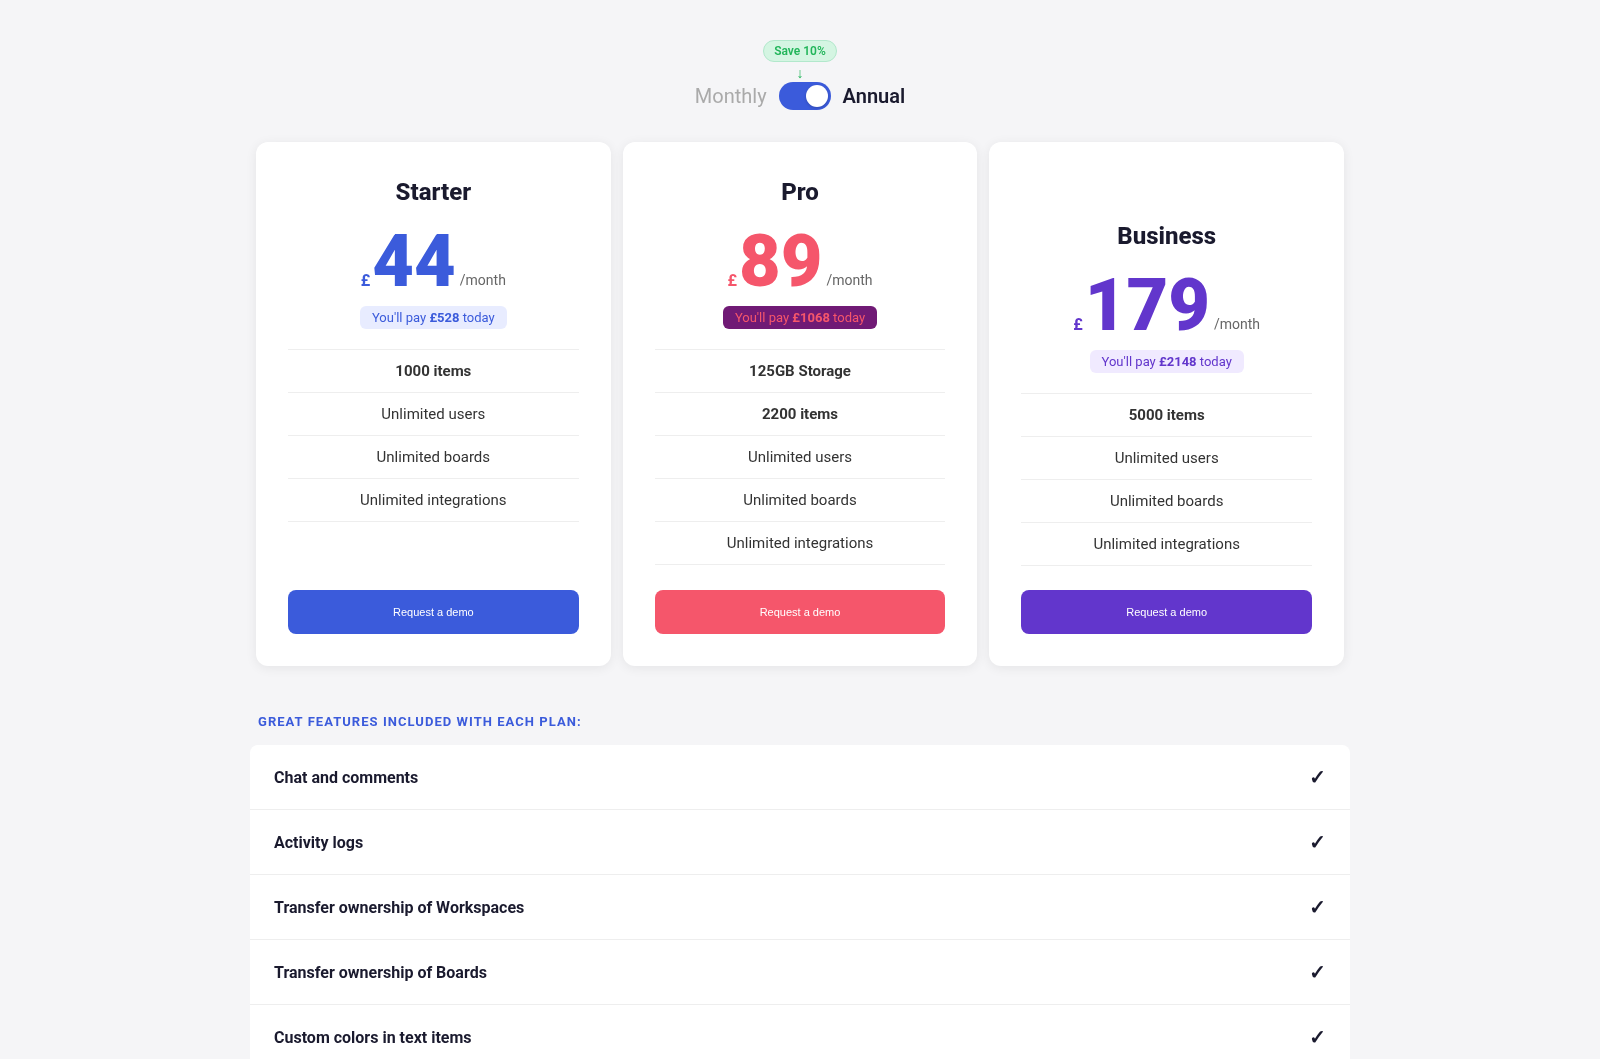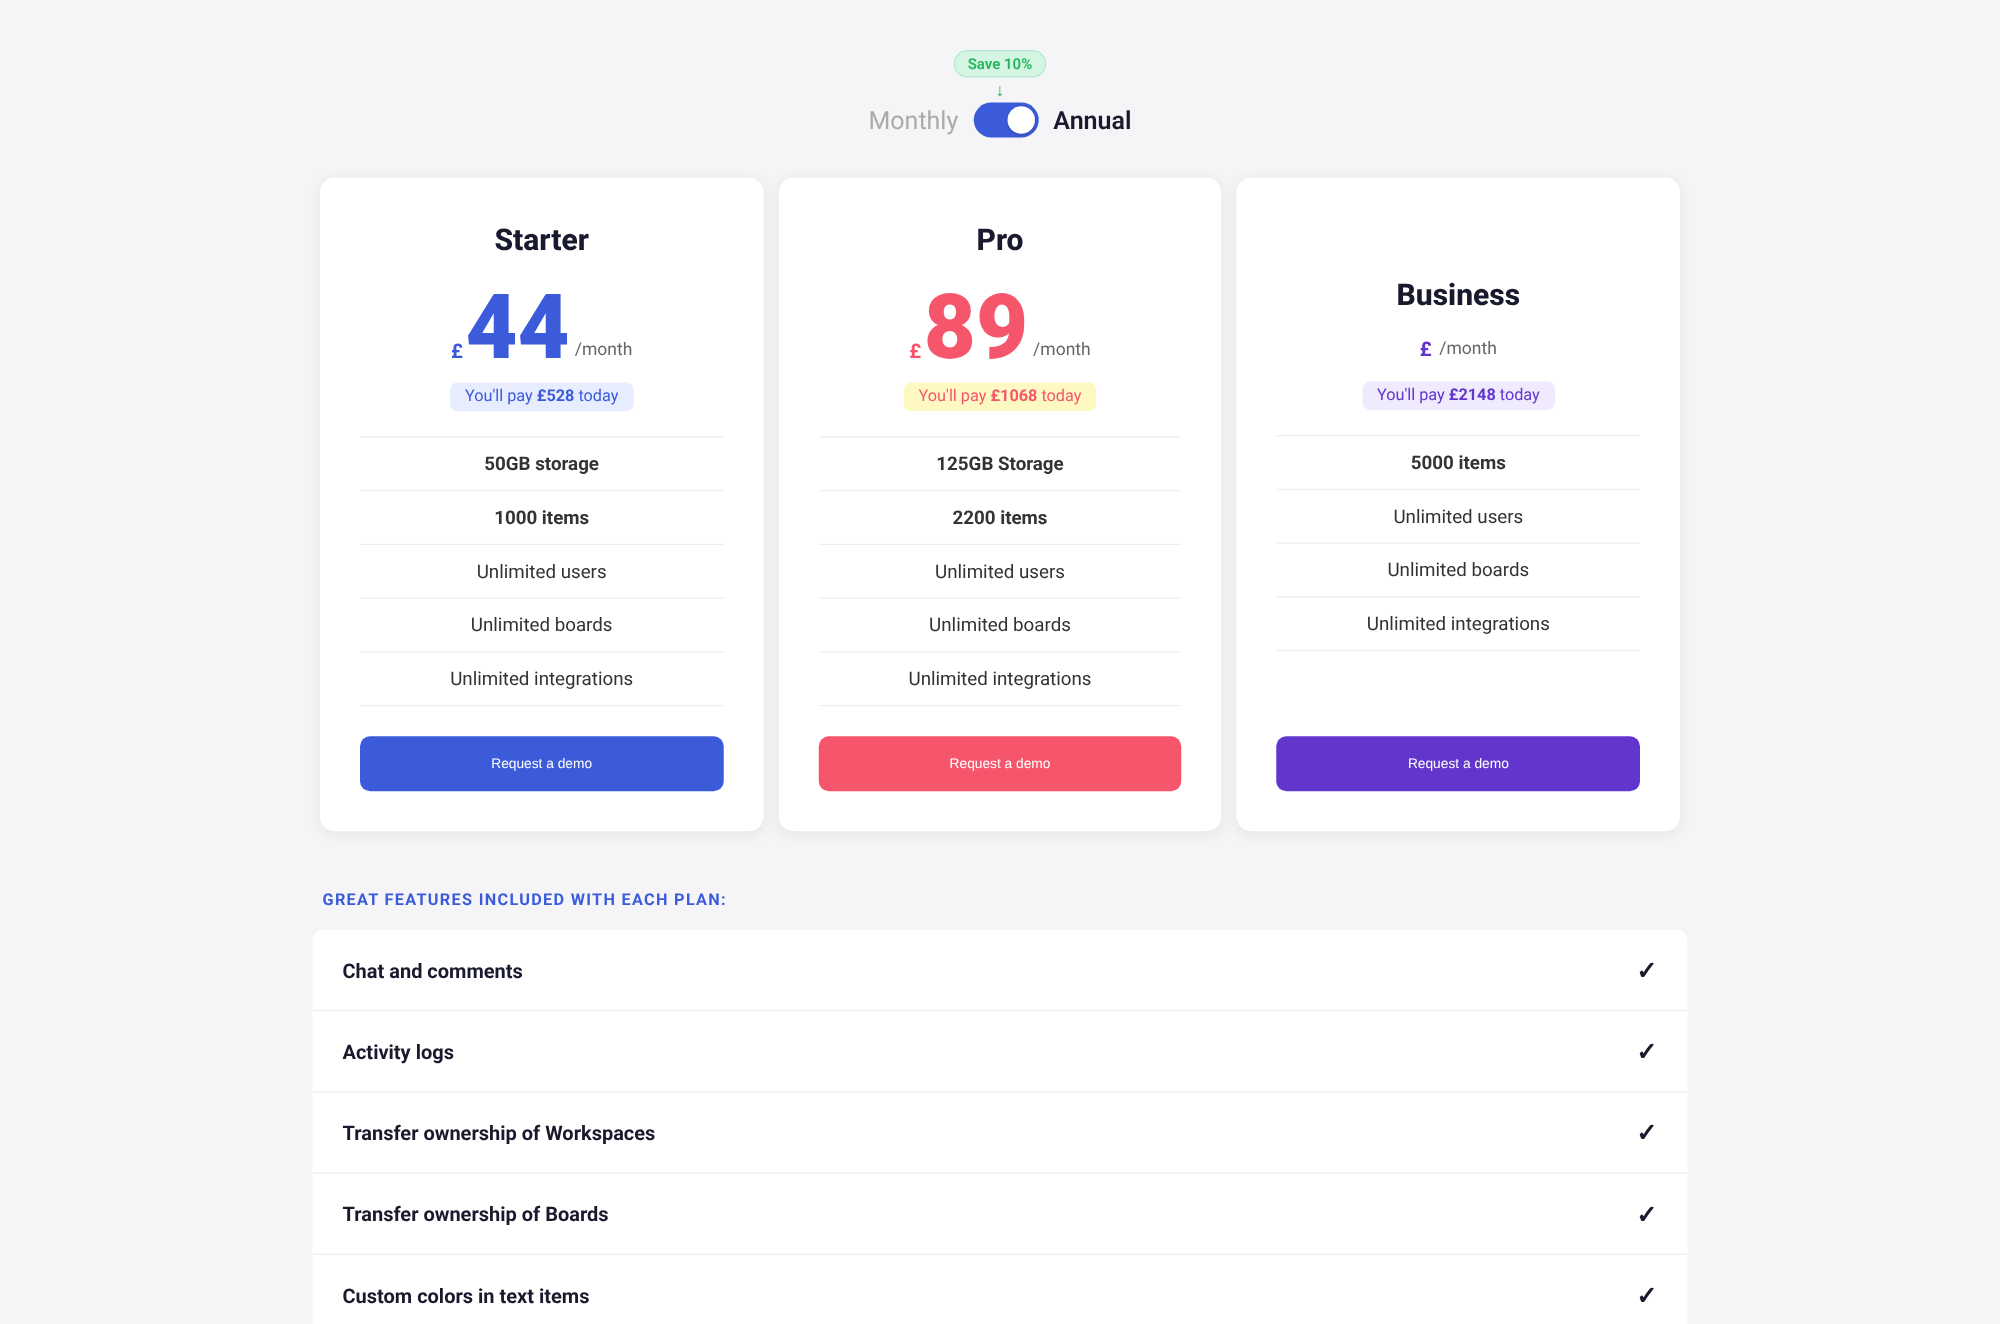--- a/index.html
+++ b/index.html
@@ -133,21 +133,21 @@
     .business .price-currency,
     .business .price-amount { color: #6236cc; }
 
     .pay-badge {
       padding: 4px 12px;
       border-radius: 6px;
       font-size: 13px;
       margin-bottom: 20px;
     }
     .starter .pay-badge { background: #e8ecff; color: #3b5bdb; }
-    .pro .pay-badge { background: #fef9c3; color: #f5566b; }
+    .pro .pay-badge { background: #701a75; color: #f5566b; }
     .business .pay-badge { background: #f0eaff; color: #6236cc; }
 
     .pay-badge strong { font-weight: 700; }
 
     .plan-features {
       width: 100%;
       border-top: 1px solid #eee;
       margin-bottom: 24px;
     }
     .feature-row {
@@ -234,21 +234,20 @@
     <div class="plan-name starter">Starter</div>
     <div class="plan-price-row">
       <span class="price-currency">£</span>
       <span class="price-amount">44</span>
       <span class="price-per">/month</span>
     </div>
     <div class="pay-badge">
       You'll pay <strong>£528</strong> today
     </div>
     <div class="plan-features">
-      <div class="feature-row bold">50GB storage</div>
         <div class="feature-row bold">1000 items</div>
         <div class="feature-row">Unlimited users</div>
         <div class="feature-row">Unlimited boards</div>
         <div class="feature-row">Unlimited integrations</div>
     </div>
     <button class="demo-btn">Request a demo</button>
   </div>
     <div class="plan-card pro">
     <div class="plan-name pro">Pro</div>
     <div class="plan-price-row">
@@ -265,20 +264,21 @@
         <div class="feature-row">Unlimited users</div>
         <div class="feature-row">Unlimited boards</div>
         <div class="feature-row">Unlimited integrations</div>
     </div>
     <button class="demo-btn">Request a demo</button>
   </div>
     <div class="plan-card business">
     <div class="plan-name business">Business</div>
     <div class="plan-price-row">
       <span class="price-currency">£</span>
+      <span class="price-amount">179</span>
       <span class="price-per">/month</span>
     </div>
     <div class="pay-badge">
       You'll pay <strong>£2148</strong> today
     </div>
     <div class="plan-features">
         <div class="feature-row bold">5000 items</div>
         <div class="feature-row">Unlimited users</div>
         <div class="feature-row">Unlimited boards</div>
         <div class="feature-row">Unlimited integrations</div>

